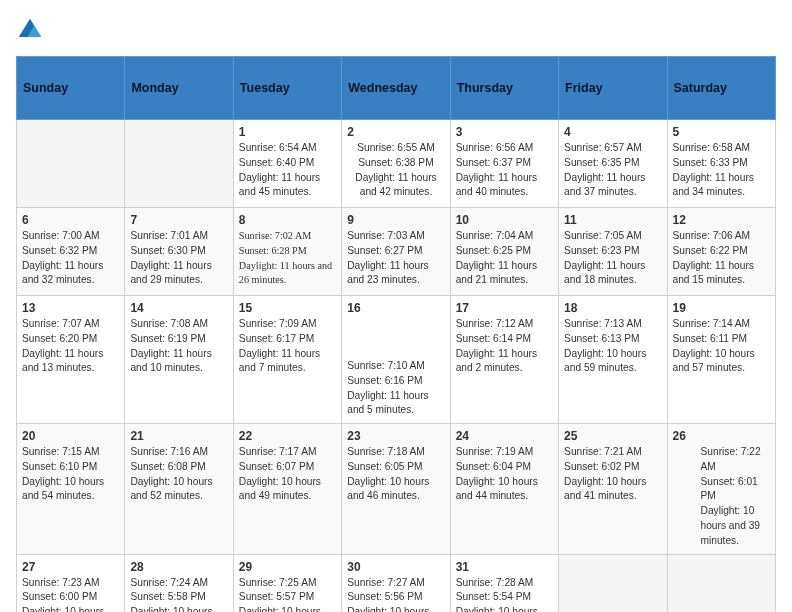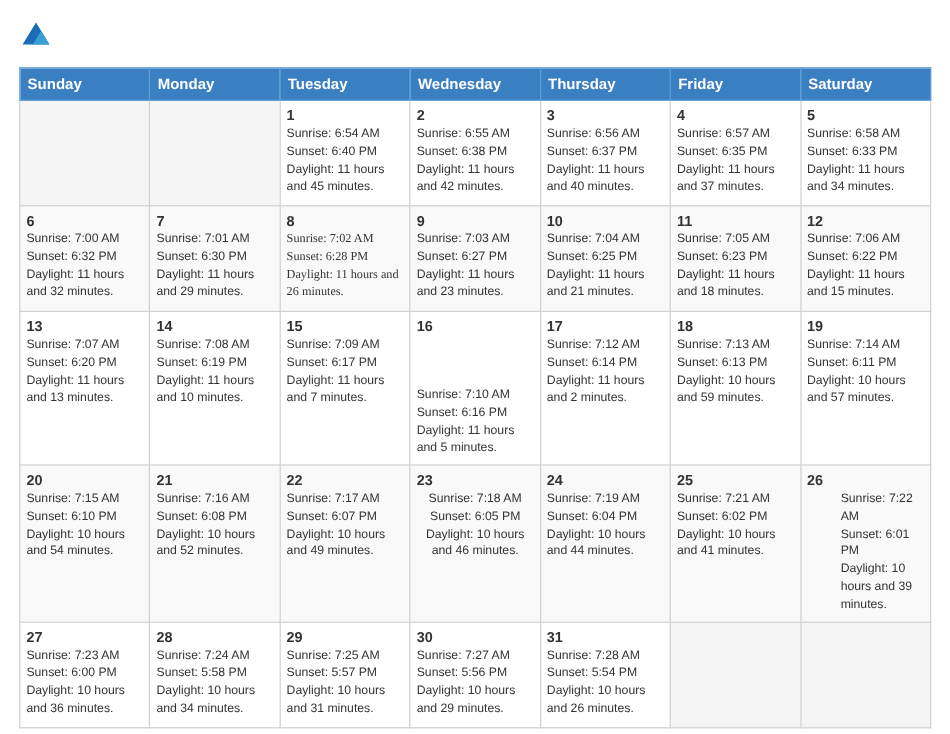--- a/index.html
+++ b/index.html
@@ -44,23 +44,23 @@
       font-size: 14px;
       color: #555;
     }
     table {
       width: 100%;
       border-collapse: collapse;
       table-layout: fixed;
     }
     th {
       background-color: #3a7fc1;
-      color: #ffffff;
+      color: #0f172a;
       text-align: left;
-      padding: 6px 6px;
+      padding: 24px 6px;
       font-size: 12.5px;
       font-weight: bold;
       border: 1px solid #5a9fd4;
     }
     td {
       vertical-align: top;
       border: 1px solid #d0d0d0;
       padding: 5px 5px;
       font-size: 10.5px;
       color: #333;
@@ -122,21 +122,21 @@
         <td class="empty"></td>
         <td class="empty"></td>
         <td>
           <span class="day-num">1</span>
           <div class="day-info" style="white-space: pre-line;">Sunrise: 6:54 AM
 Sunset: 6:40 PM
 Daylight: 11 hours and 45 minutes.</div>
         </td>
         <td>
           <span class="day-num">2</span>
-          <div class="day-info" style="white-space: pre-line;">Sunrise: 6:55 AM
+          <div class="day-info" style="white-space: pre-line; text-align: center;">Sunrise: 6:55 AM
 Sunset: 6:38 PM
 Daylight: 11 hours and 42 minutes.</div>
         </td>
         <td>
           <span class="day-num">3</span>
           <div class="day-info" style="white-space: pre-line;">Sunrise: 6:56 AM
 Sunset: 6:37 PM
 Daylight: 11 hours and 40 minutes.</div>
         </td>
         <td>
@@ -254,21 +254,21 @@
 Daylight: 10 hours and 52 minutes.</div>
         </td>
         <td>
           <span class="day-num">22</span>
           <div class="day-info" style="white-space: pre-line;">Sunrise: 7:17 AM
 Sunset: 6:07 PM
 Daylight: 10 hours and 49 minutes.</div>
         </td>
         <td>
           <span class="day-num">23</span>
-          <div class="day-info" style="white-space: pre-line; text-align: center;">Sunrise: 7:18 AM
+          <div class="day-info" style="white-space: pre-line;">Sunrise: 7:18 AM
 Sunset: 6:05 PM
 Daylight: 10 hours and 46 minutes.</div>
         </td>
         <td>
           <span class="day-num">24</span>
           <div class="day-info" style="white-space: pre-line;">Sunrise: 7:19 AM
 Sunset: 6:04 PM
 Daylight: 10 hours and 44 minutes.</div>
         </td>
         <td>

